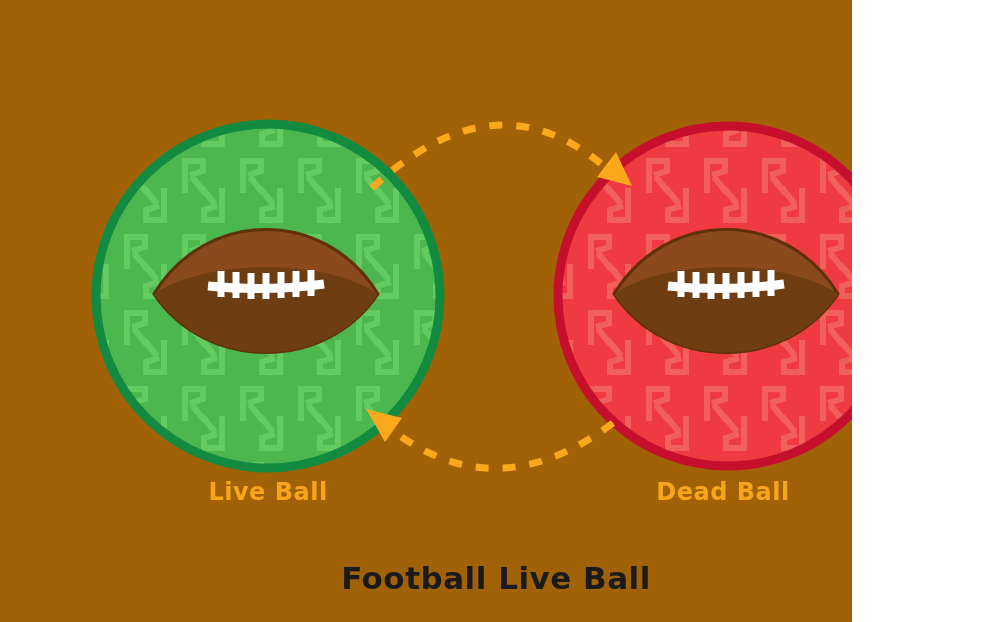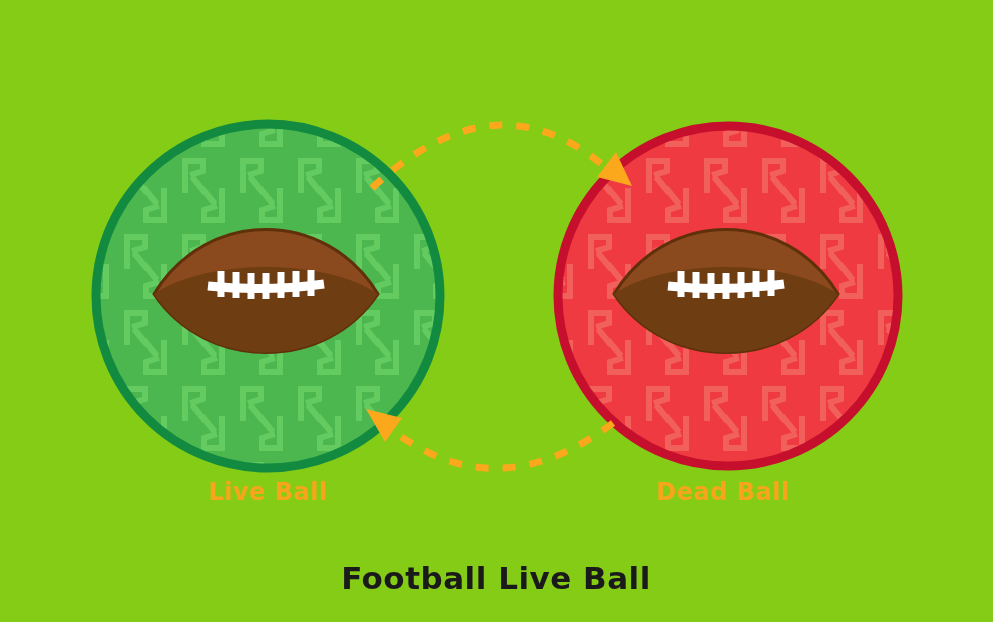--- a/index.html
+++ b/index.html
@@ -3,23 +3,23 @@
 <meta charset="utf-8">
 <style>
   html, body {
     margin: 0;
     padding: 0;
     background: #ffffff;
     font-family: "DejaVu Sans", "Liberation Sans", sans-serif;
   }
   .canvas {
     position: relative;
-    width: 993px;
+    width: 852px;
     height: 622px;
-    background: #84cc16;
+    background: #a16207;
     overflow: hidden;
     text-decoration: underline;
   }
   .diagram-svg {
     position: absolute;
     inset: 0;
     display: block;
   }
   .ball-label {
     font-family: "DejaVu Sans", "Liberation Sans", sans-serif;

